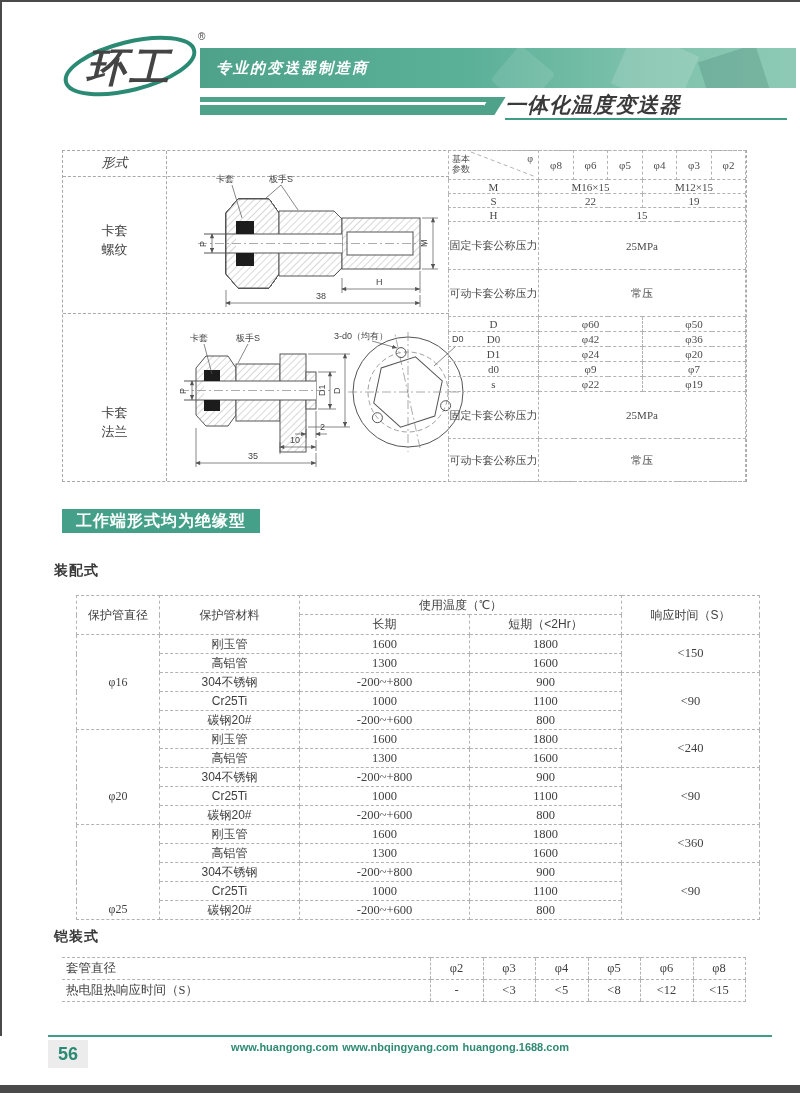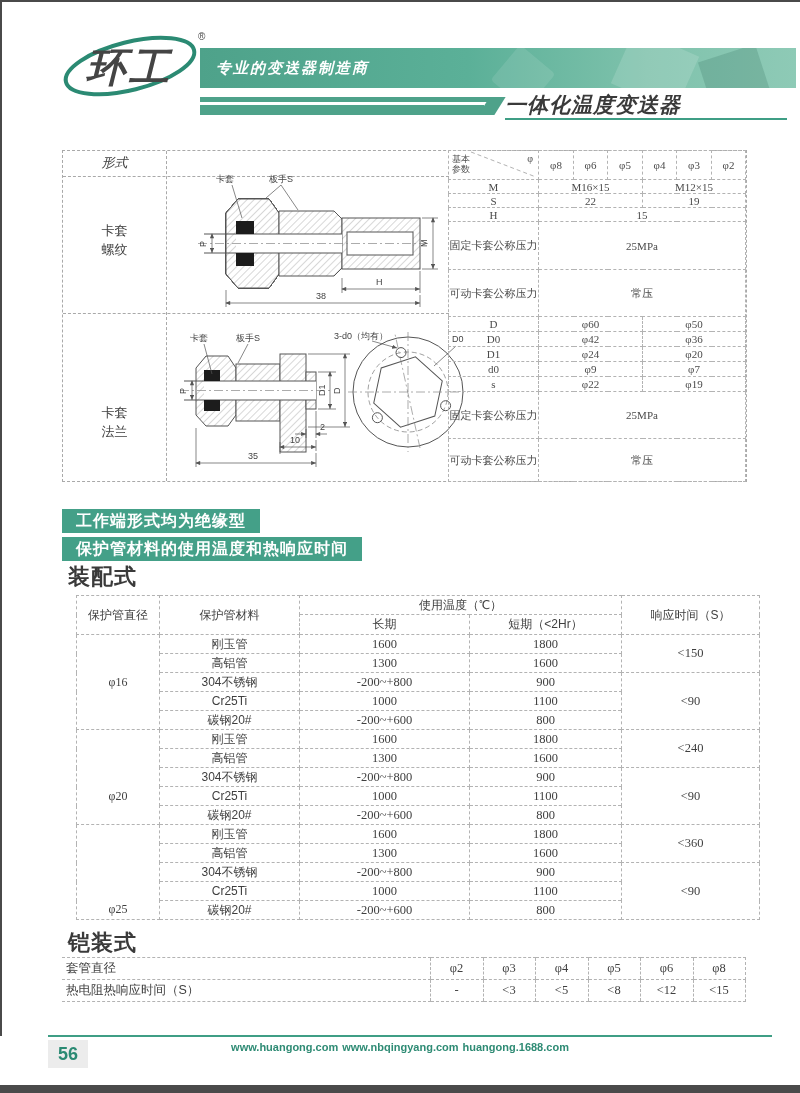--- a/index.html
+++ b/index.html
@@ -59,41 +59,41 @@
   .corner{position:relative;height:28px;}
   .corner .c-label{position:absolute;left:3px;top:3px;font-size:9px;line-height:10px;text-align:left;}
   .corner .c-phi{position:absolute;right:5px;top:2px;font-size:10px;}
   .corner svg{position:absolute;left:0;top:0;}
 
   
   .sec-banner{left:62px;height:24px;background:#44a088;color:#fff;font-size:16px;
       font-weight:bold;line-height:24px;padding:0 14px;letter-spacing:1px;}
   .sb1{top:509px;}
   .sb2{top:537px;}
-  .h-title{left:68px;font-size:22px;font-weight:600;color:#3a3a3a;letter-spacing:1px;}
+  .h-title{left:54px;font-size:14px;font-weight:600;color:#3a3a3a;letter-spacing:1px;}
 
   
   .asm-wrap{left:76px;top:595px;}
   .asm{width:683px;}
   .asm td{border:1px dashed #b3b3b3;text-align:center;padding:0;font-size:12px;color:#3f3f3f;}
   .asm tr{height:19px;}
   .asm tr.hr2{height:20px;}
   .asm td.num{font-family:"Liberation Serif",serif;font-size:12.5px;}
   .asm td.diam{font-family:"Liberation Serif",serif;}
   .asm td.d-mid{vertical-align:middle;margin-top:48px;}
   .asm td.d-low{vertical-align:bottom;padding-bottom:20px;}
   .asm td.d-bot{vertical-align:bottom;padding-bottom:2px;}
 
   
   .arm-wrap{left:62px;top:957px;}
   .arm{width:683px;}
   .arm td{border-top:1px dashed #b3b3b3;border-bottom:1px dashed #b3b3b3;
       font-size:12.5px;color:#3f3f3f;padding:0;}
   .arm tr{height:22px;}
-  .arm td.lbl{text-align:left;padding-left:4px;}
+  .arm td.lbl{text-align:left;padding-left:4px;font-family:Liberation Serif, serif;}
   .arm td.val{border-left:1px dashed #b3b3b3;text-align:center;
       font-family:"Liberation Serif",serif;}
   .arm td.val.last{border-right:1px dashed #b3b3b3;}
 
   
   .foot-line{left:48px;top:1035px;width:724px;height:2px;background:#3f9e85;}
   .page-num{left:48px;top:1040px;width:40px;height:28px;background:#ececec;
       color:#2b8a73;font-size:18px;font-weight:bold;text-align:center;line-height:28px;}
   .foot-urls{left:0;top:1041px;width:800px;text-align:center;color:#2e8b74;
       font-size:11px;font-weight:bold;}
@@ -361,21 +361,20 @@
       </tr>
       <tr style="height:43px">
         <td class="cn">可动卡套公称压力</td>
         <td colspan="6" class="cn">常压</td>
       </tr>
     </tbody>
       </table>
   </div>
 
   <div class="abs sec-banner sb1">工作端形式均为绝缘型</div>
-  <div class="abs sec-banner sb2">保护管材料的使用温度和热响应时间</div>
   <div class="abs h-title" style="top:562px">装配式</div>
 
   <div class="abs asm-wrap">
     <table class="asm">
       <colgroup>
           <col style="width:83px">
           <col style="width:140px">
           <col style="width:170px">
           <col style="width:152px">
           <col style="width:138px">

